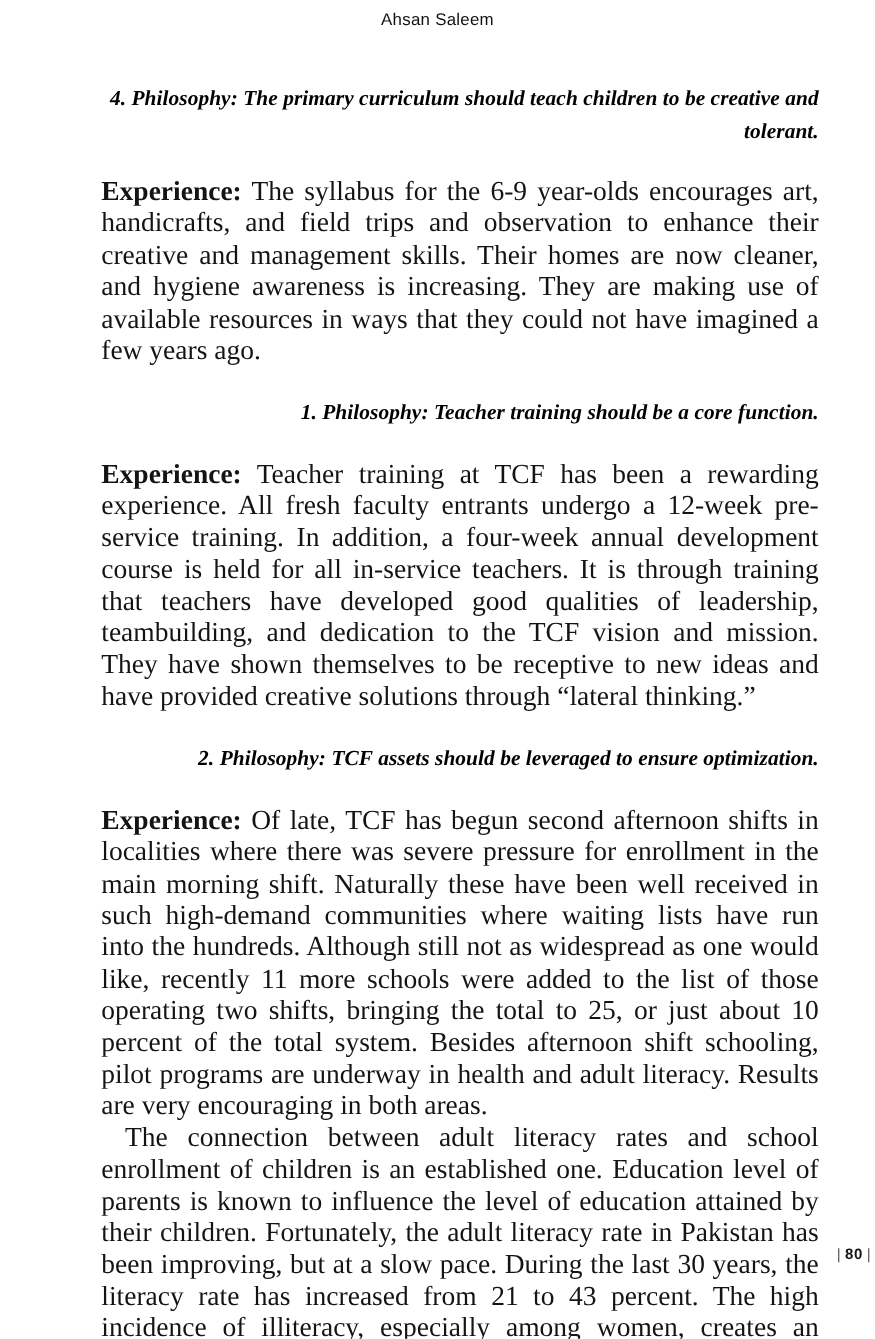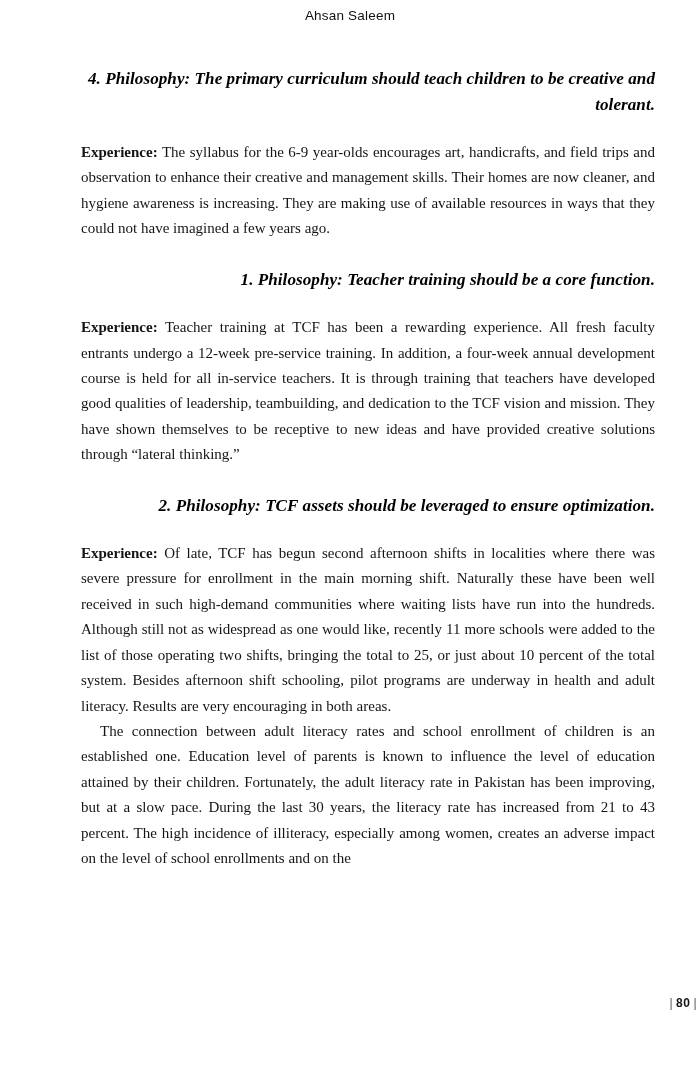--- a/index.html
+++ b/index.html
@@ -52,21 +52,21 @@
     font-size: 17.1px;
     line-height: 25.5px;
     letter-spacing: 0.05px;
     text-align: right;
     color: #000000;
   }
 
   p.body {
     margin: 0;
     font-family: "Liberation Serif", serif;
-    font-size: 15px;
+    font-size: 22px;
     line-height: 25.4px;
     text-align: justify;
     text-justify: inter-word;
     color: #141414;
     hyphens: none;
   }
 
   p.body.indent {
     text-indent: 19px;
   }

